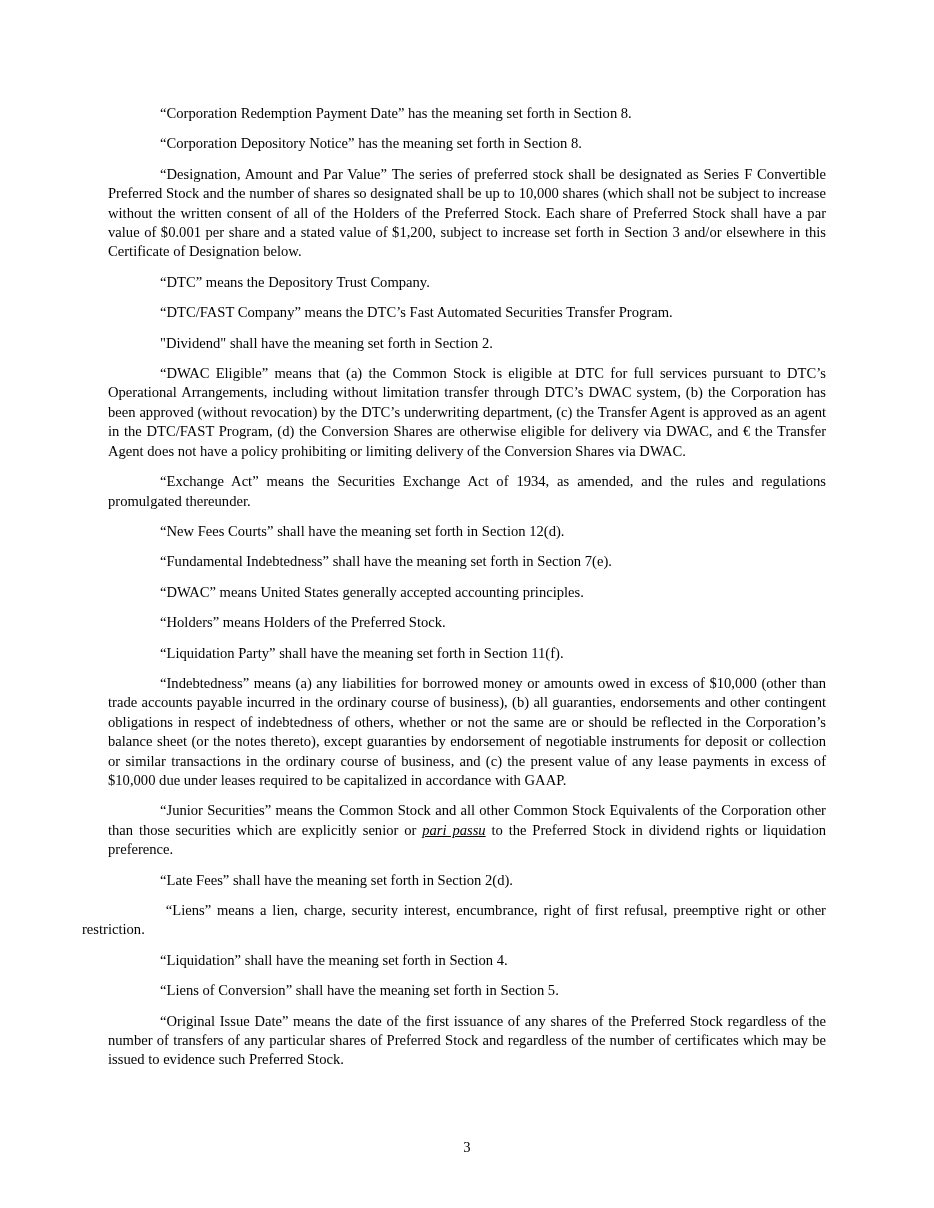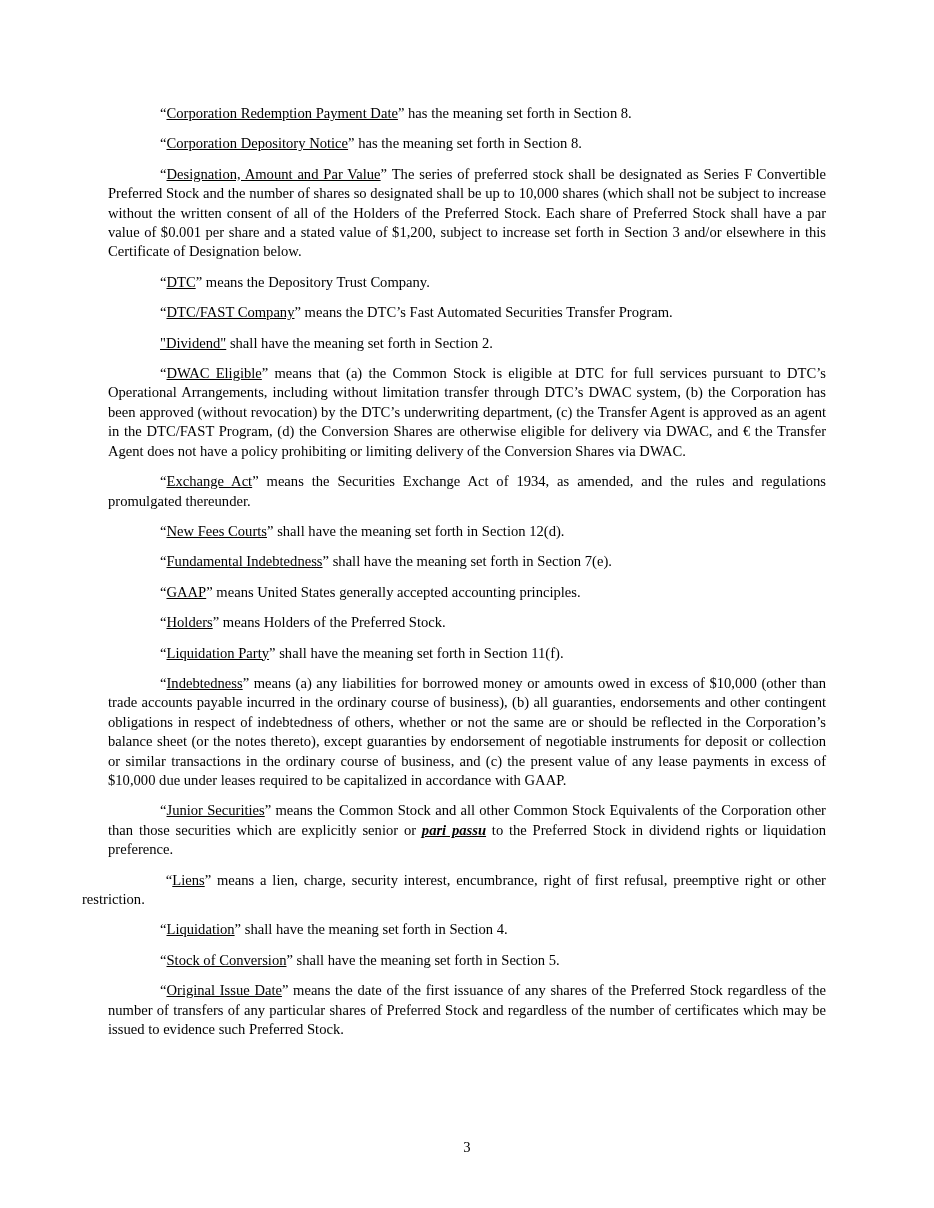--- a/index.html
+++ b/index.html
@@ -23,27 +23,25 @@
   .doc-body {
     font-size: 14.6px;
     line-height: 1.33;
     text-align: justify;
   }
   p.para {
     margin: 0 0 11px 0;
     text-indent: 52px;
   }
   .term {
-    text-decoration: underline;
     margin-top: 40px;
   }
   .ital {
     font-style: italic;
     text-decoration: underline;
-    font-weight: bold;
   }
   .page-number {
     position: absolute;
     left: 0;
     right: 0;
     bottom: 52px;
     text-align: center;
     font-size: 14.6px;
     font-family: "Liberation Serif", serif;
   }
@@ -72,36 +70,37 @@
     <p class="para"><span></span><span class="term">"Dividend"</span><span> shall have the meaning set forth in Section 2.</span></p>
 
     <p class="para"><span>“</span><span class="term">DWAC Eligible</span><span>” means that (a) the Common Stock is eligible at DTC for full services pursuant to DTC’s Operational Arrangements, including without limitation transfer through DTC’s DWAC system, (b) the Corporation has been approved (without revocation) by the DTC’s underwriting department, (c) the Transfer Agent is approved as an agent in the DTC/FAST Program, (d) the Conversion Shares are otherwise eligible for delivery via DWAC, and € the Transfer Agent does not have a policy prohibiting or limiting delivery of the Conversion Shares via DWAC.</span></p>
 
     <p class="para"><span>“</span><span class="term">Exchange Act</span><span>” means the Securities Exchange Act of 1934, as amended, and the rules and regulations promulgated thereunder.</span></p>
 
     <p class="para"><span>“</span><span class="term">New Fees Courts</span><span>” shall have the meaning set forth in Section 12(d).</span></p>
 
     <p class="para"><span>“</span><span class="term">Fundamental Indebtedness</span><span>” shall have the meaning set forth in Section 7(e).</span></p>
 
-    <p class="para"><span>“</span><span class="term">GAAP</span><span>” means United States generally accepted accounting principles.</span></p>
+    <p class="para"><span>“</span><span class="term">DWAC</span><span>” means United States generally accepted accounting principles.</span></p>
 
     <p class="para"><span>“</span><span class="term">Holders</span><span>” means Holders of the Preferred Stock.</span></p>
 
     <p class="para"><span>“</span><span class="term">Liquidation Party</span><span>” shall have the meaning set forth in Section 11(f).</span></p>
 
     <p class="para"><span>“</span><span class="term">Indebtedness</span><span>” means (a) any liabilities for borrowed money or amounts owed in excess of $10,000 (other than trade accounts payable incurred in the ordinary course of business), (b) all guaranties, endorsements and other contingent obligations in respect of indebtedness of others, whether or not the same are or should be reflected in the Corporation’s balance sheet (or the notes thereto), except guaranties by endorsement of negotiable instruments for deposit or collection or similar transactions in the ordinary course of business, and (c) the present value of any lease payments in excess of $10,000 due under leases required to be capitalized in accordance with GAAP.</span></p>
 
     <p class="para"><span>“</span><span class="term">Junior Securities</span><span>” means the Common Stock and all other Common Stock Equivalents of the Corporation other than those securities which are explicitly senior or </span><span class="ital">pari passu</span><span> to the Preferred Stock in dividend rights or liquidation preference.</span></p>
 
+    <p class="para"><span> “</span><span class="term">Late Fees</span><span>” shall have the meaning set forth in Section 2(d).</span></p>
 
     <p class="para outdent"><span style="display:inline-block;width:78px"></span><span> “</span><span class="term">Liens</span><span>” means a lien, charge, security interest, encumbrance, right of first refusal, preemptive right or other restriction.</span></p>
 
     <p class="para"><span> “</span><span class="term">Liquidation</span><span>” shall have the meaning set forth in Section 4.</span></p>
 
 
-    <p class="para"><span> “</span><span class="term">Stock of Conversion</span><span>” shall have the meaning set forth in Section 5.</span></p>
+    <p class="para"><span> “</span><span class="term">Liens of Conversion</span><span>” shall have the meaning set forth in Section 5.</span></p>
 
     <p class="para"><span>“</span><span class="term">Original Issue Date</span><span>” means the date of the first issuance of any shares of the Preferred Stock regardless of the number of transfers of any particular shares of Preferred Stock and regardless of the number of certificates which may be issued to evidence such Preferred Stock.</span></p>
 
   </div>
 
   <div class="page-number">3</div>
 </div>
 
 </body></html>

